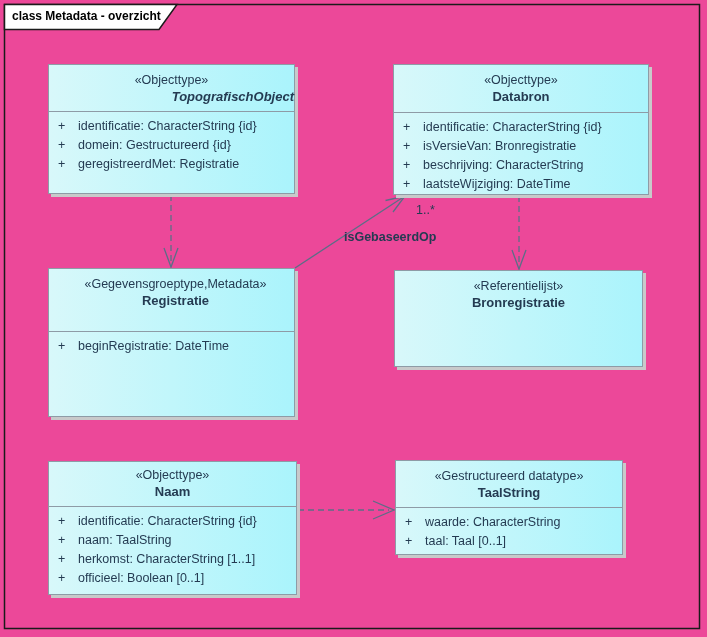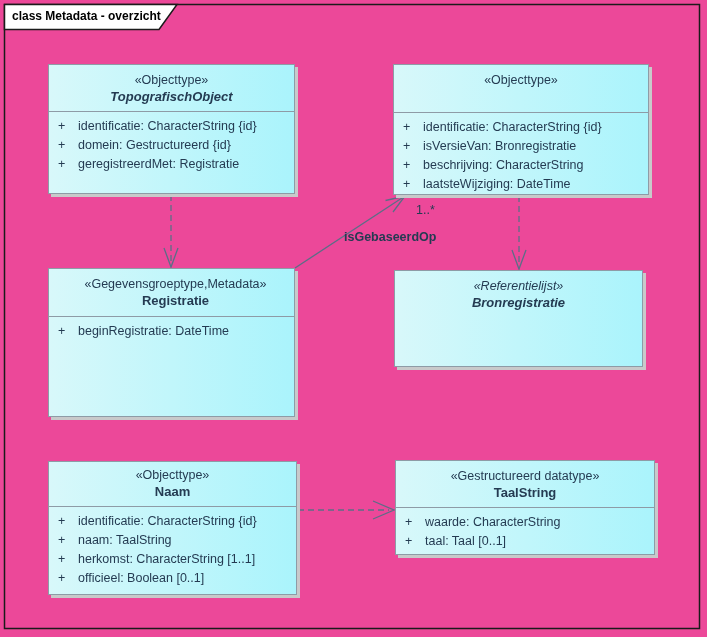--- a/index.html
+++ b/index.html
@@ -25,21 +25,21 @@
     position:absolute; z-index:2; box-sizing:border-box;
     background:linear-gradient(90deg, #d8f8fa 0%, #aaf4fc 100%);
     border:1px solid #8e9ba6;
     box-shadow:3px 3px 0 #c8c9ca;
     font-size:12.5px;
   }
   .class-header { box-sizing:border-box; border-bottom:1px solid #8e9ba6; text-align:center; padding-top:7px; }
   .uml-class.no-divider .class-header { border-bottom:none; }
   .stereotype { line-height:16px; white-space:nowrap; }
   .class-name { line-height:17px; font-weight:bold; font-size:13px; white-space:nowrap; }
-  .uml-class.italic-name .class-name { font-style:italic; }
+  .uml-class.italic-name .class-name { font-style:italic;text-align:right; }
   .attrs { padding-top:5px; }
   .attr-row { display:flex; line-height:19px; white-space:nowrap; }
   .attr-vis { width:20px; padding-left:9px; flex:none; }
   .attr-text { flex:none; }
 
   .conn-label {
     position:absolute; z-index:3; font-size:12.5px; color:#243b52; white-space:nowrap;
   }
 </style>
 </head>
@@ -91,20 +91,21 @@
       <div class="attr-row">
         <span class="attr-vis">+</span>
         <span class="attr-text">geregistreerdMet: Registratie</span>
       </div>
     </div>
   </div>
 
   <div class="uml-class" style="left:393px; top:64px; width:256px; height:131px;">
     <div class="class-header" style="height:48px;">
       <div class="stereotype">«Objecttype»</div>
+      <div class="class-name">Databron</div>
     </div>
     <div class="attrs">
       <div class="attr-row">
         <span class="attr-vis">+</span>
         <span class="attr-text">identificatie: CharacterString {id}</span>
       </div>
       <div class="attr-row">
         <span class="attr-vis">+</span>
         <span class="attr-text">isVersieVan: Bronregistratie</span>
       </div>
@@ -113,34 +114,34 @@
         <span class="attr-text">beschrijving: CharacterString</span>
       </div>
       <div class="attr-row">
         <span class="attr-vis">+</span>
         <span class="attr-text">laatsteWijziging: DateTime</span>
       </div>
     </div>
   </div>
 
   <div class="uml-class" style="left:48px; top:268px; width:247px; height:149px;">
-    <div class="class-header" style="height:48px;padding-left:8px;">
+    <div class="class-header" style="height:63px;padding-left:8px;">
       <div class="stereotype">«Gegevensgroeptype,Metadata»</div>
       <div class="class-name">Registratie</div>
     </div>
     <div class="attrs">
       <div class="attr-row">
         <span class="attr-vis">+</span>
         <span class="attr-text">beginRegistratie: DateTime</span>
       </div>
     </div>
   </div>
 
   <div class="uml-class no-divider" style="left:394px; top:270px; width:249px; height:97px;">
-    <div class="class-header" style="height:50px;font-style:italic;">
+    <div class="class-header" style="height:50px;">
       <div class="stereotype">«Referentielijst»</div>
       <div class="class-name">Bronregistratie</div>
     </div>
   </div>
 
   <div class="uml-class" style="left:48px; top:461px; width:249px; height:134px;">
     <div class="class-header" style="height:45px; padding-top:5px;">
       <div class="stereotype">«Objecttype»</div>
       <div class="class-name">Naam</div>
     </div>
@@ -157,21 +158,21 @@
         <span class="attr-vis">+</span>
         <span class="attr-text">herkomst: CharacterString [1..1]</span>
       </div>
       <div class="attr-row">
         <span class="attr-vis">+</span>
         <span class="attr-text">officieel: Boolean [0..1]</span>
       </div>
     </div>
   </div>
 
-  <div class="uml-class" style="left:395px; top:460px; width:260px; height:95px;">
+  <div class="uml-class" style="left:395px; top:460px; width:228px; height:95px;">
     <div class="class-header" style="height:47px;">
       <div class="stereotype">«Gestructureerd datatype»</div>
       <div class="class-name">TaalString</div>
     </div>
     <div class="attrs">
       <div class="attr-row">
         <span class="attr-vis">+</span>
         <span class="attr-text">waarde: CharacterString</span>
       </div>
       <div class="attr-row">

